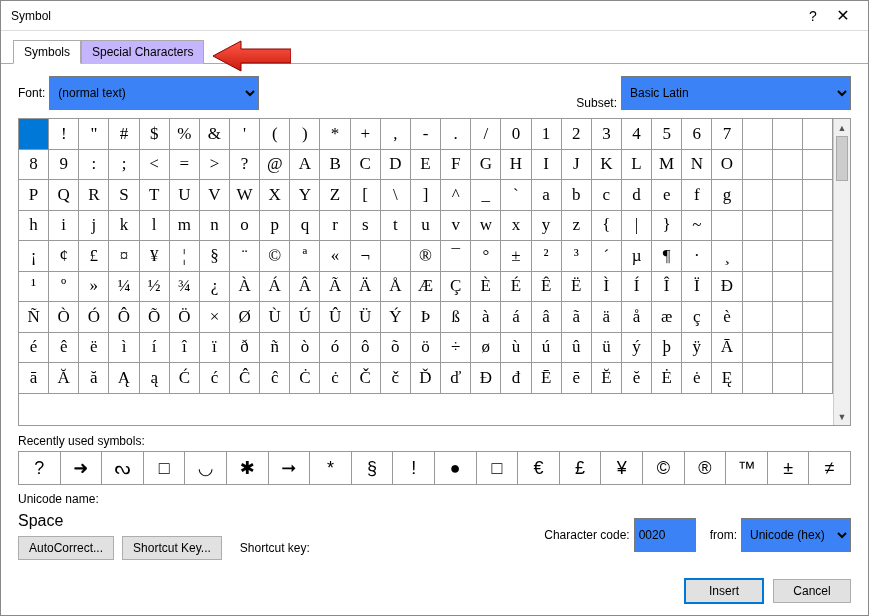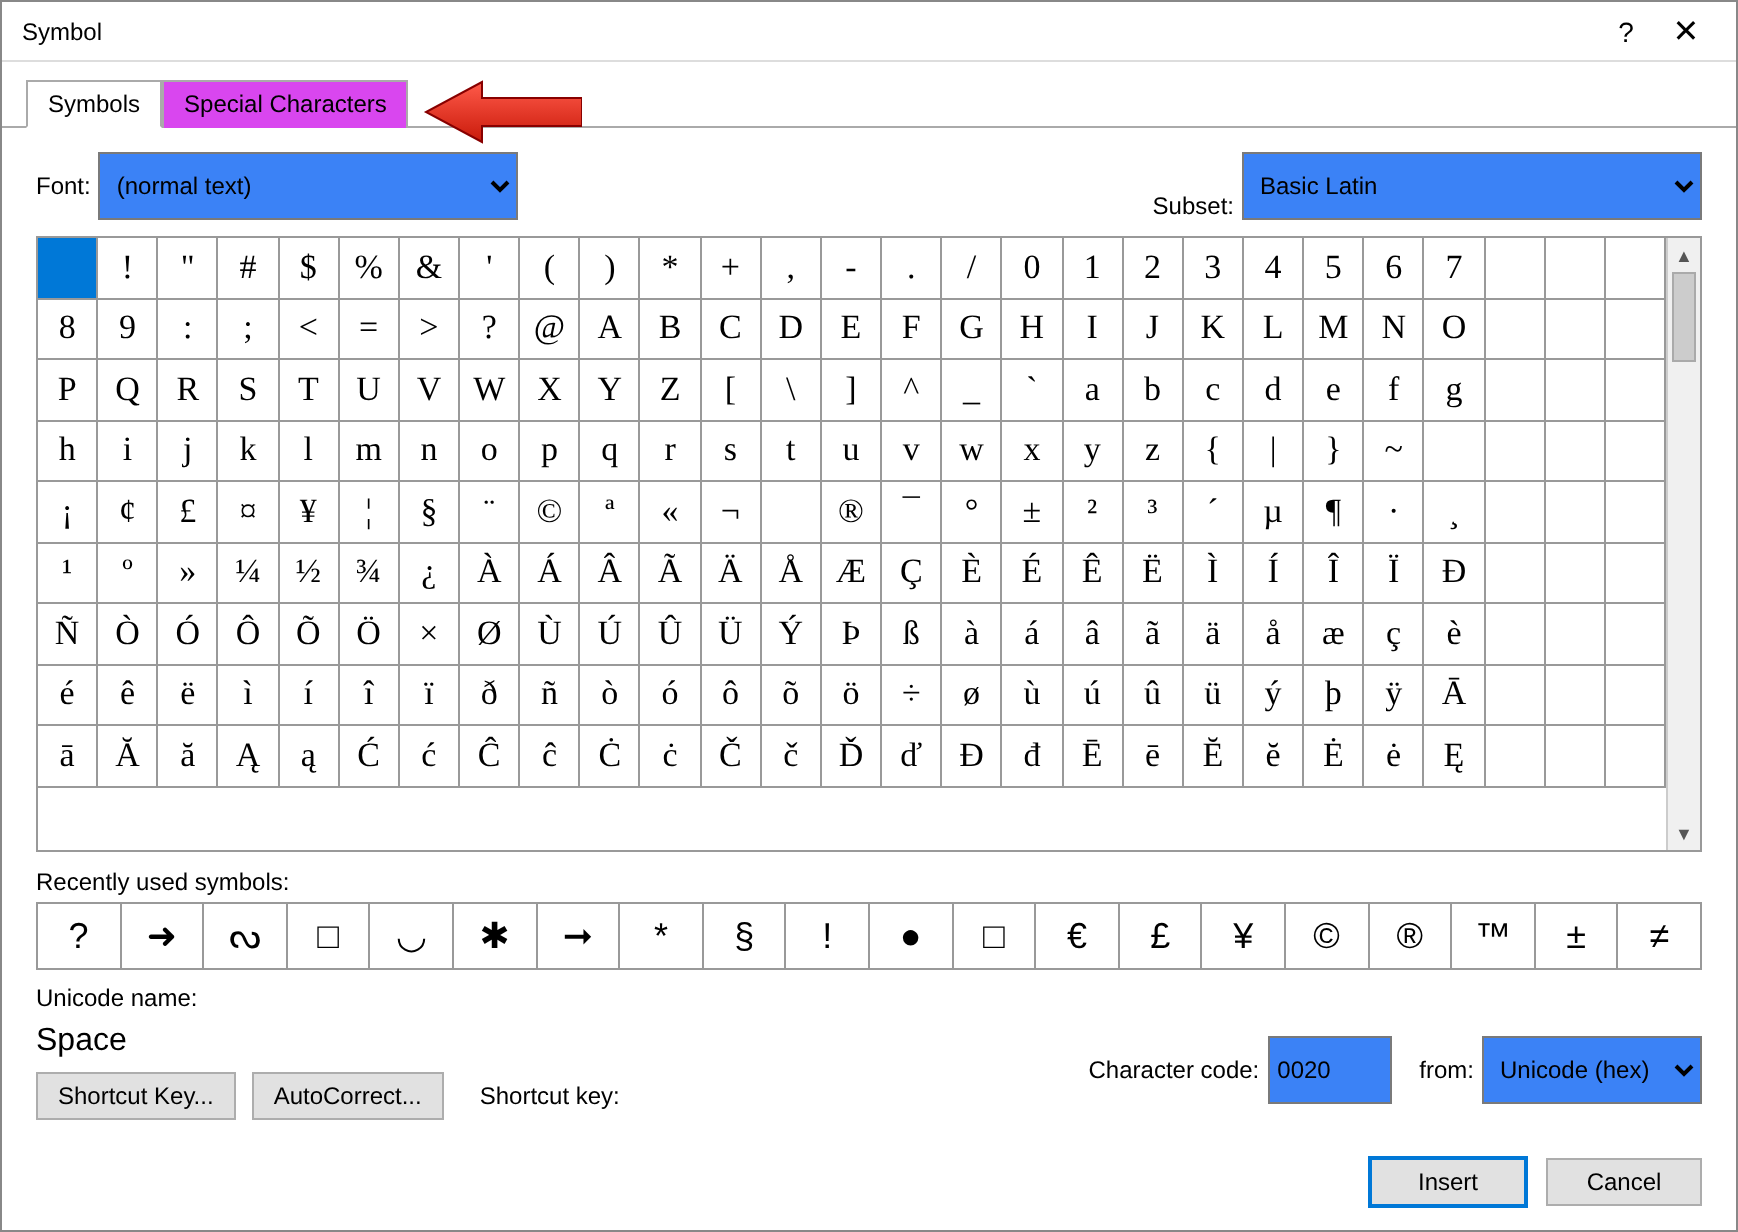--- a/index.html
+++ b/index.html
@@ -2,21 +2,21 @@
 <html><head>
 <meta charset="utf-8">
 <style>
 *{box-sizing:border-box;margin:0;padding:0;font-family:"Segoe UI",Tahoma,sans-serif;font-size:12px}
 body{background:#fff;width:869px;height:616px;position:relative;overflow:hidden;border:1px solid #888}
 .titlebar{height:30px;display:flex;align-items:center;padding:0 10px;border-bottom:1px solid #ddd}
 .titlebar .title{flex:1}
 .titlebar .help,.titlebar .close{width:30px;text-align:center;font-size:14px;cursor:pointer}
 .titlebar .close{font-size:16px}
 .tabs{display:flex;padding:8px 12px 0 12px;border-bottom:1px solid #aaa;gap:0;position:relative}
-.tab{padding:4px 10px;border:1px solid #aaa;border-bottom:none;background:#d946ef;cursor:pointer;position:relative;top:1px}
+.tab{padding:4px 10px;border:1px solid #aaa;border-bottom:none;background:#c4b5fd;cursor:pointer;position:relative;top:1px}
 .tab.active{background:#fff;border-bottom:1px solid #fff}
 .content{padding:12px 17px}
 .row{display:flex;align-items:center;gap:4px;margin-bottom:8px}
 .row label{text-decoration-color:#333}
 .font-select{display:flex;align-items:center;gap:4px}
 .subset-select{display:flex;align-items:flex-end;gap:4px;margin-left:auto}
 select,input[type=text]{border:1px solid #7a7a7a;padding:2px 4px;height:34px;background:#3b82f6}
 .font-select select{width:210px}
 .subset-select select{width:230px}
 .grid-wrap{position:relative;border:1px solid #999;height:308px;display:flex}
@@ -357,22 +357,22 @@
       <div class="recent-cell">™</div>
       <div class="recent-cell">±</div>
       <div class="recent-cell">≠</div>
     </div>
 
   <div class="bottom">
     <div class="bottom-left">
       <div class="unicode-name">Unicode name:</div>
       <div class="space-label">Space</div>
       <div class="btnrow">
+        <button class="btn">AutoCorrect...</button>
         <button class="btn">Shortcut Key...</button>
-        <button class="btn">AutoCorrect...</button>
         <span style="margin-left:10px">Shortcut key:</span>
       </div>
     </div>
     <div class="bottom-right">
       <label>Character code:</label>
       <input type="text" value="0020" style="">
       <label style="margin-left:10px">from:</label>
       <select><option>Unicode (hex)</option></select>
     </div>
   </div>

